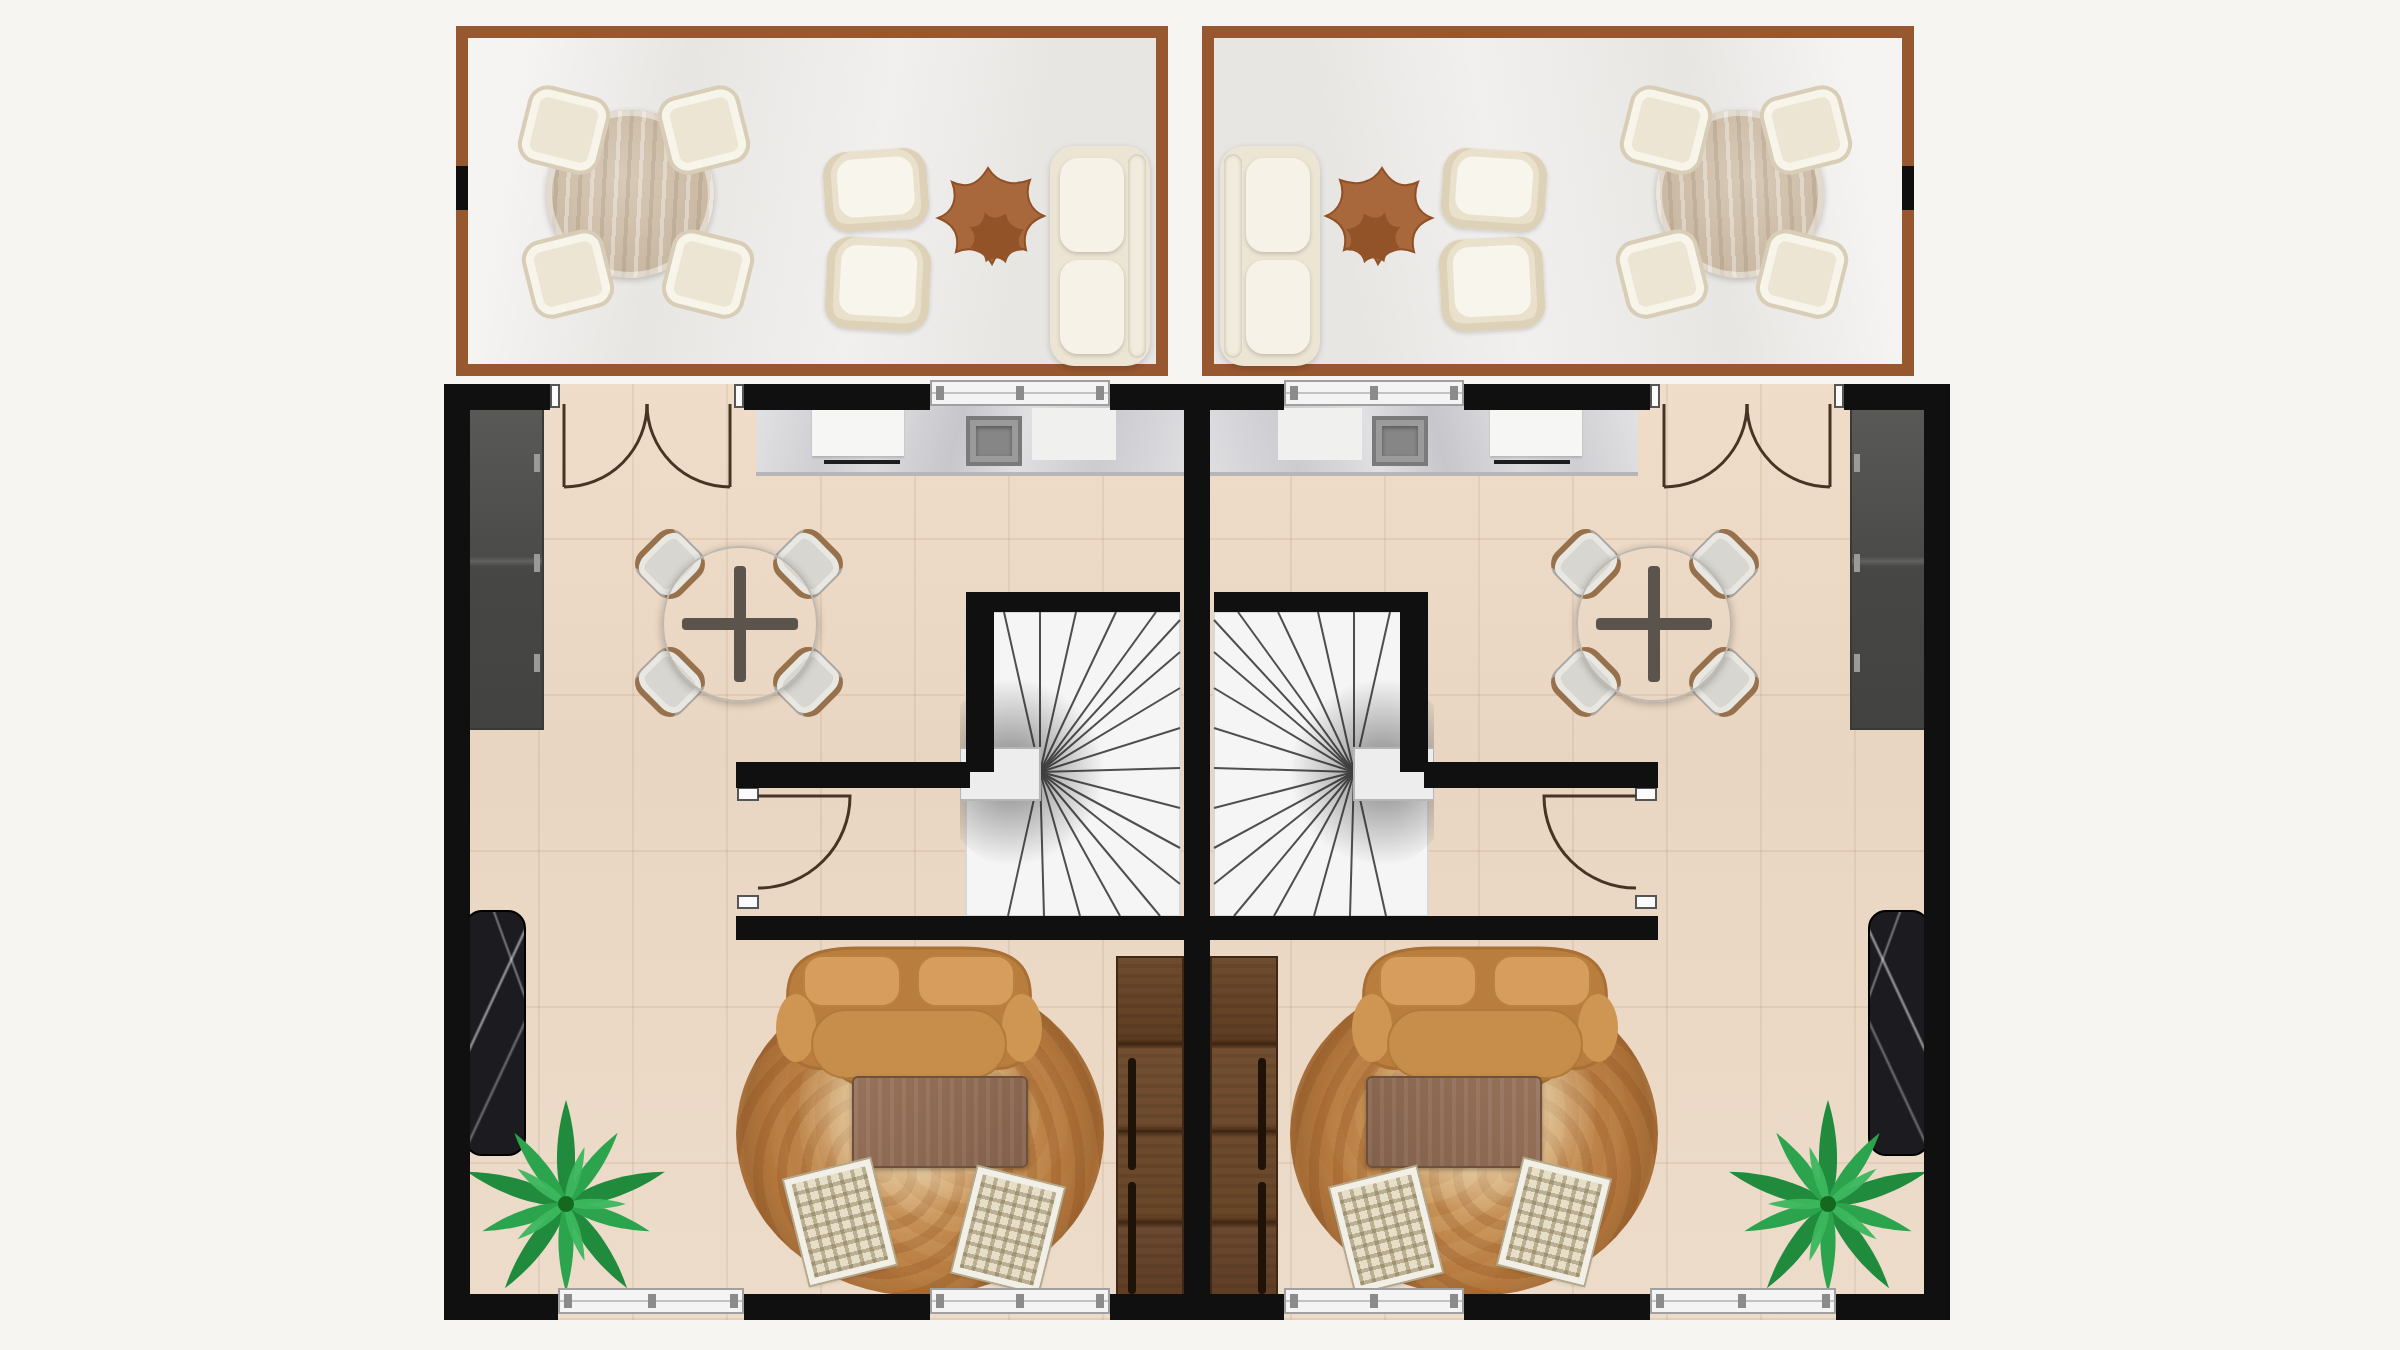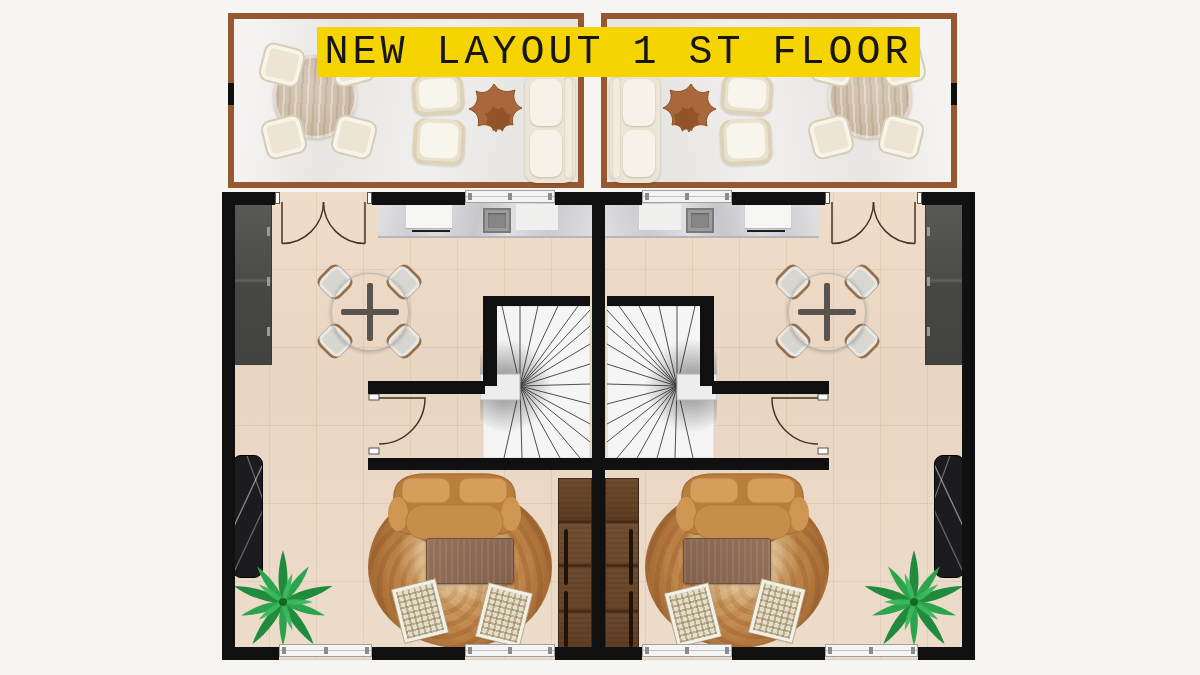--- a/index.html
+++ b/index.html
@@ -415,14 +415,13 @@
   <div class="jamb" style="left:145px;top:0;"></div>
   <svg class="doorsvg" style="left:53px;top:2px;" width="97" height="62" viewBox="0 0 97 62">
     <path d="M7 8 L7 49.5 M48.5 8 A41.5 41.5 0 0 1 7 49.5" fill="none" stroke="#463524" stroke-width="1.5"></path>
     <path d="M90 8 L90 49.5 M48.5 8 A41.5 41.5 0 0 0 90 49.5" fill="none" stroke="#463524" stroke-width="1.5"></path>
   </svg>
 
   <div class="window" style="left:243px;top:-2px;width:90px;"></div>
   <div class="window" style="left:57px;top:452px;width:93px;"></div>
   <div class="window" style="left:243px;top:452px;width:90px;"></div>
 </div>
-  <div class="banner">NEW LAYOUT 1 ST FLOOR</div>
 </div>
 
 </body></html>

